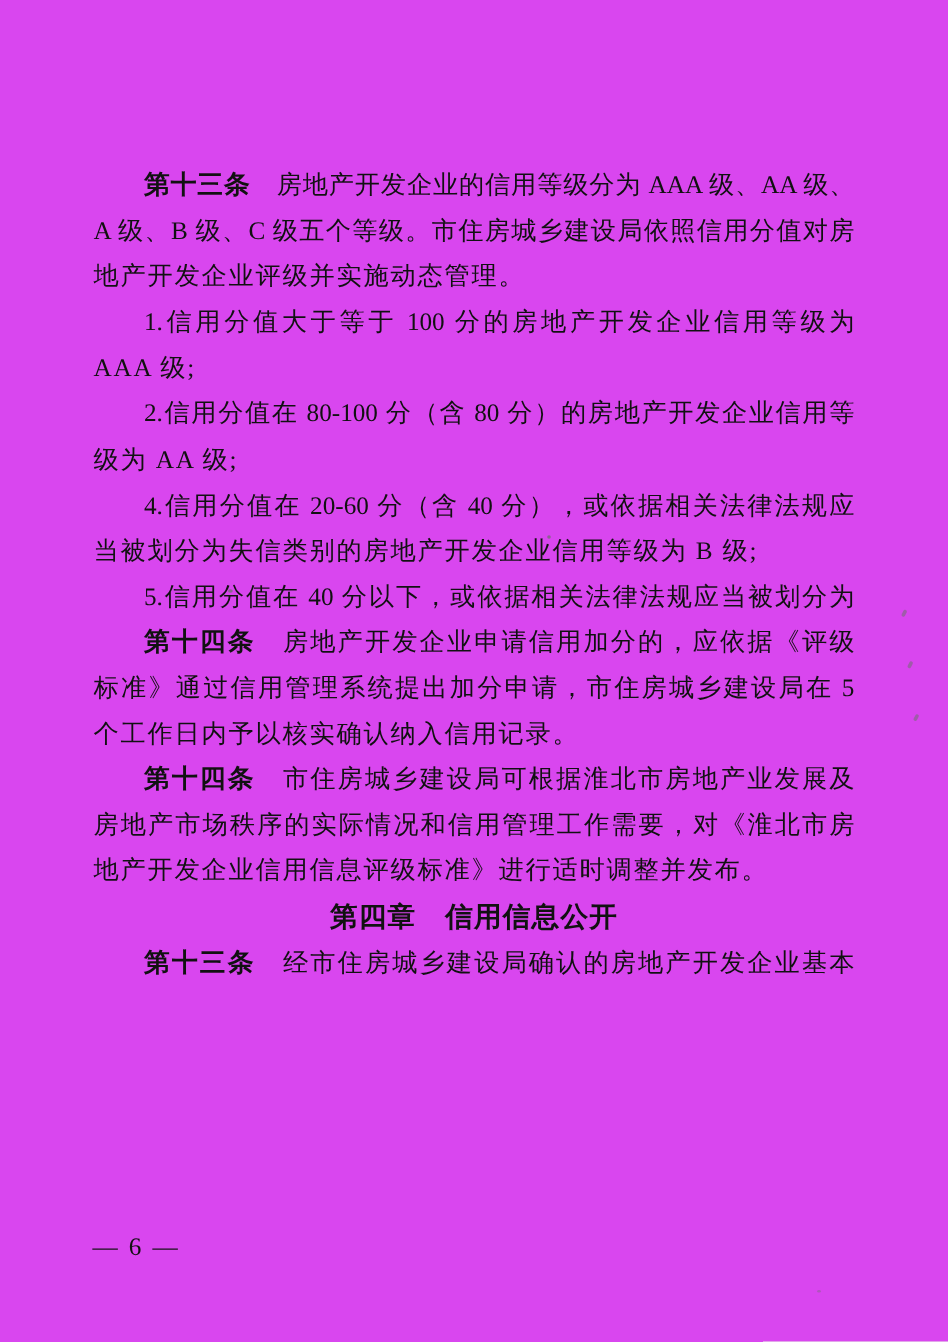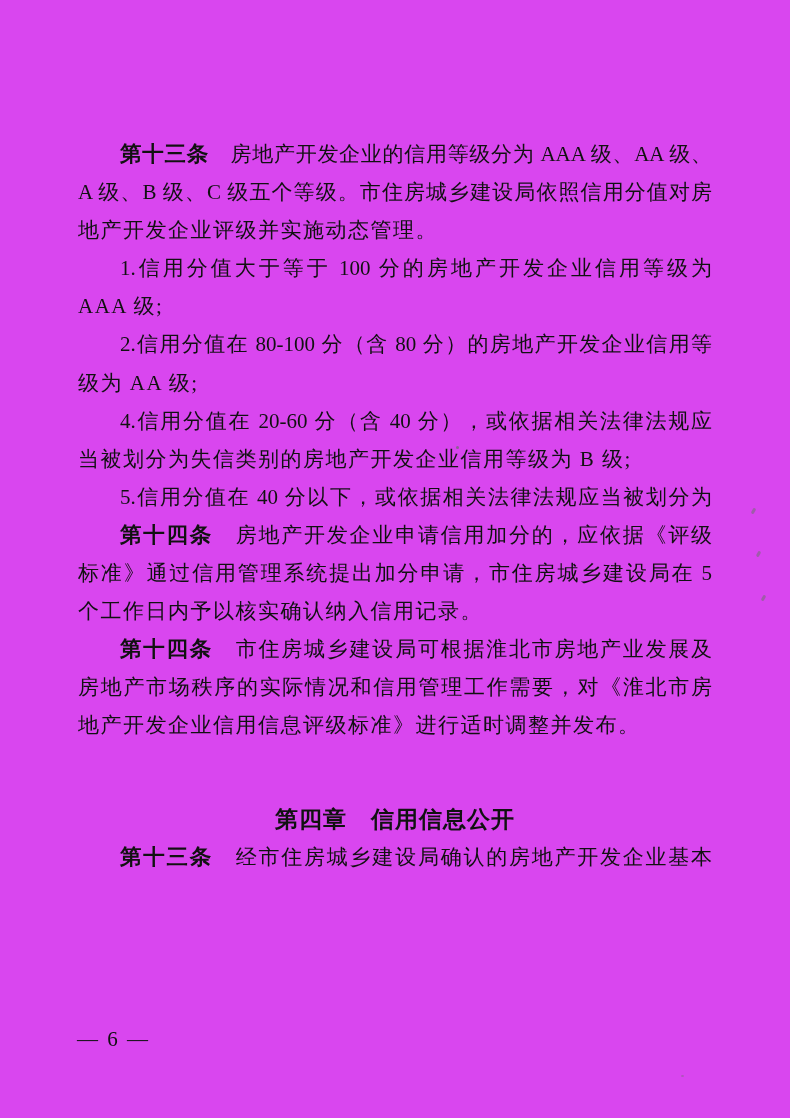--- a/index.html
+++ b/index.html
@@ -41,21 +41,20 @@
   .line.indent {
     text-indent: 42px;
   }
   .line b,
   .art-no {
     font-family: "Liberation Sans", "DejaVu Sans", sans-serif;
     font-weight: bold;
     font-size: 21.5px;
   }
   .line.heading {
-    margin-top: 55px;
     text-align: center;
     text-align-last: center;
     text-indent: 0;
     font-family: "Liberation Sans", "DejaVu Sans", sans-serif;
     font-weight: bold;
     font-size: 23px;
     letter-spacing: 1px;
     white-space: nowrap;
   }
   .footer {

